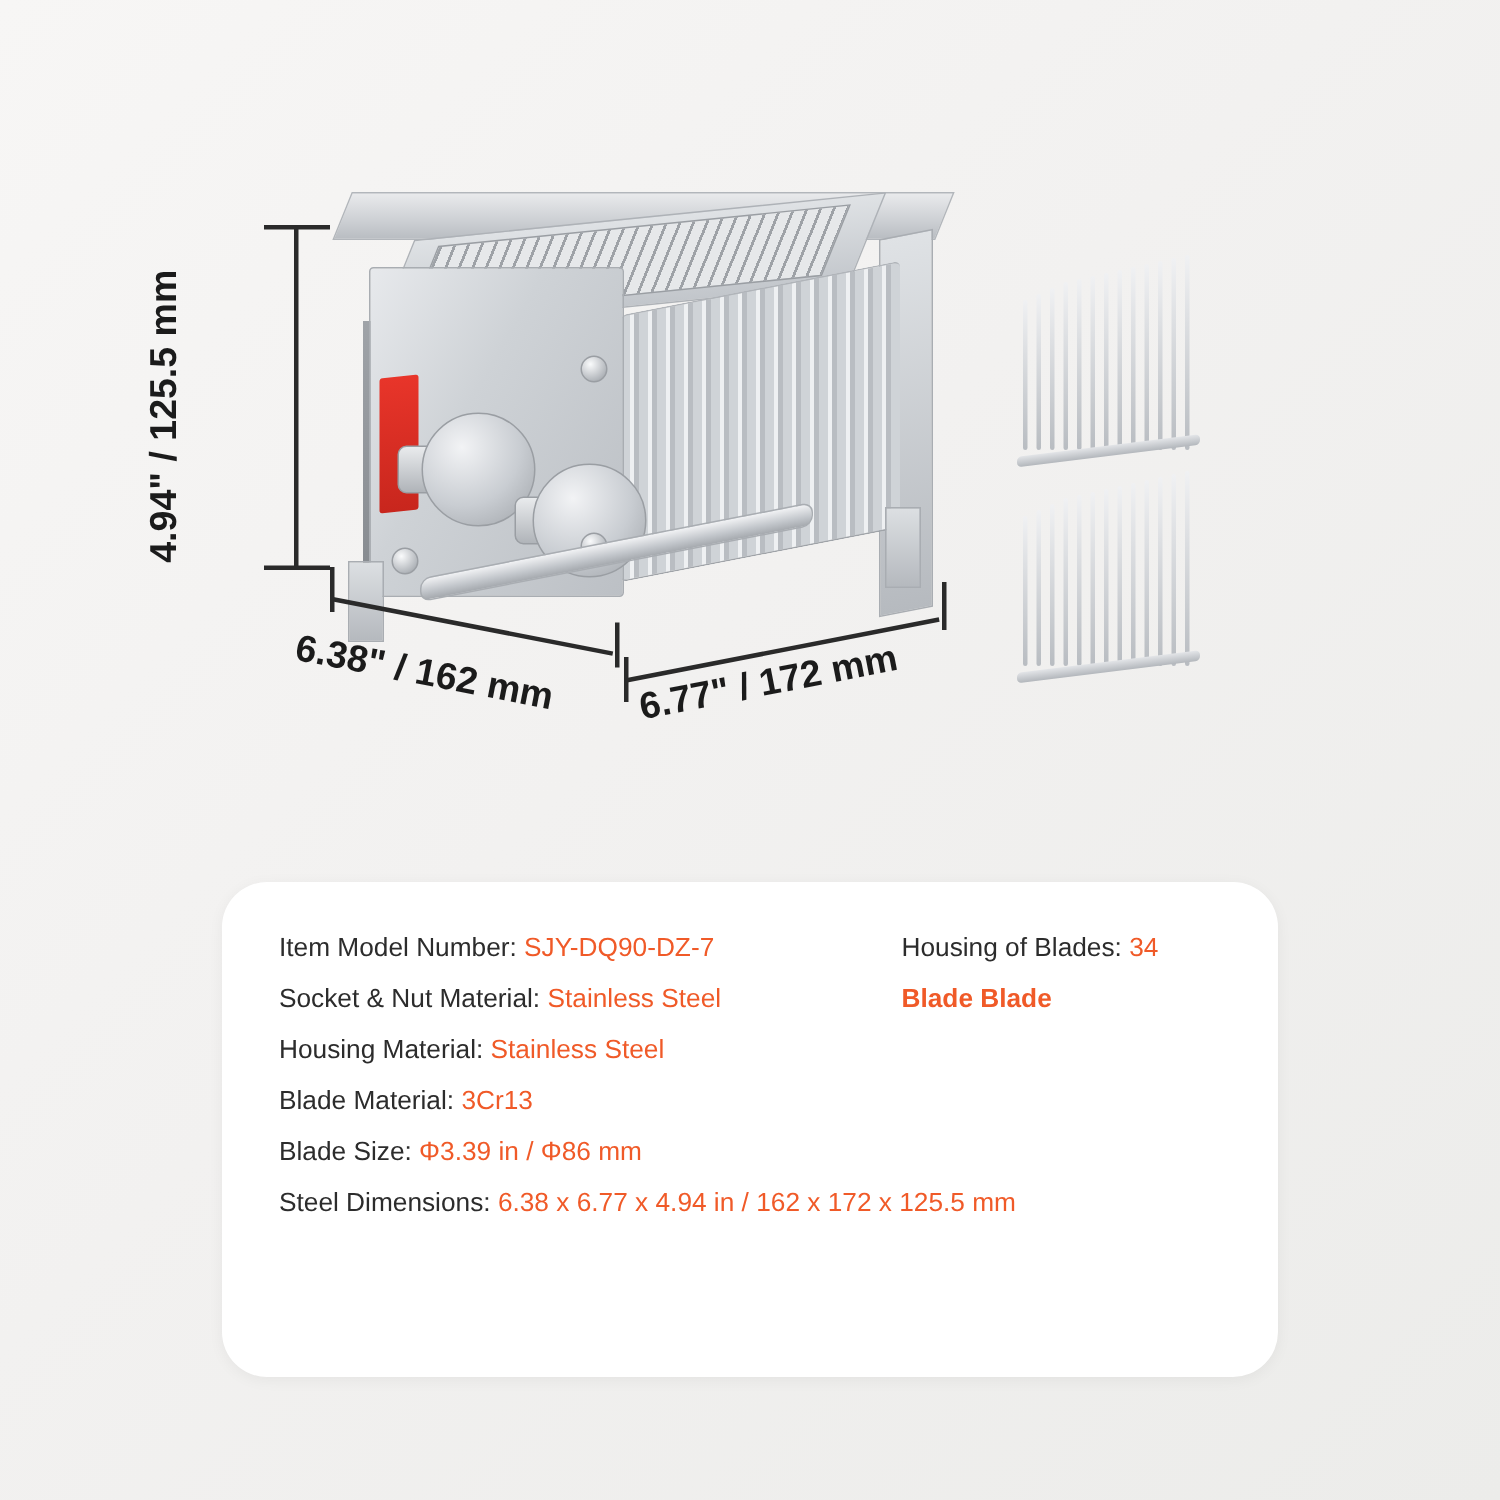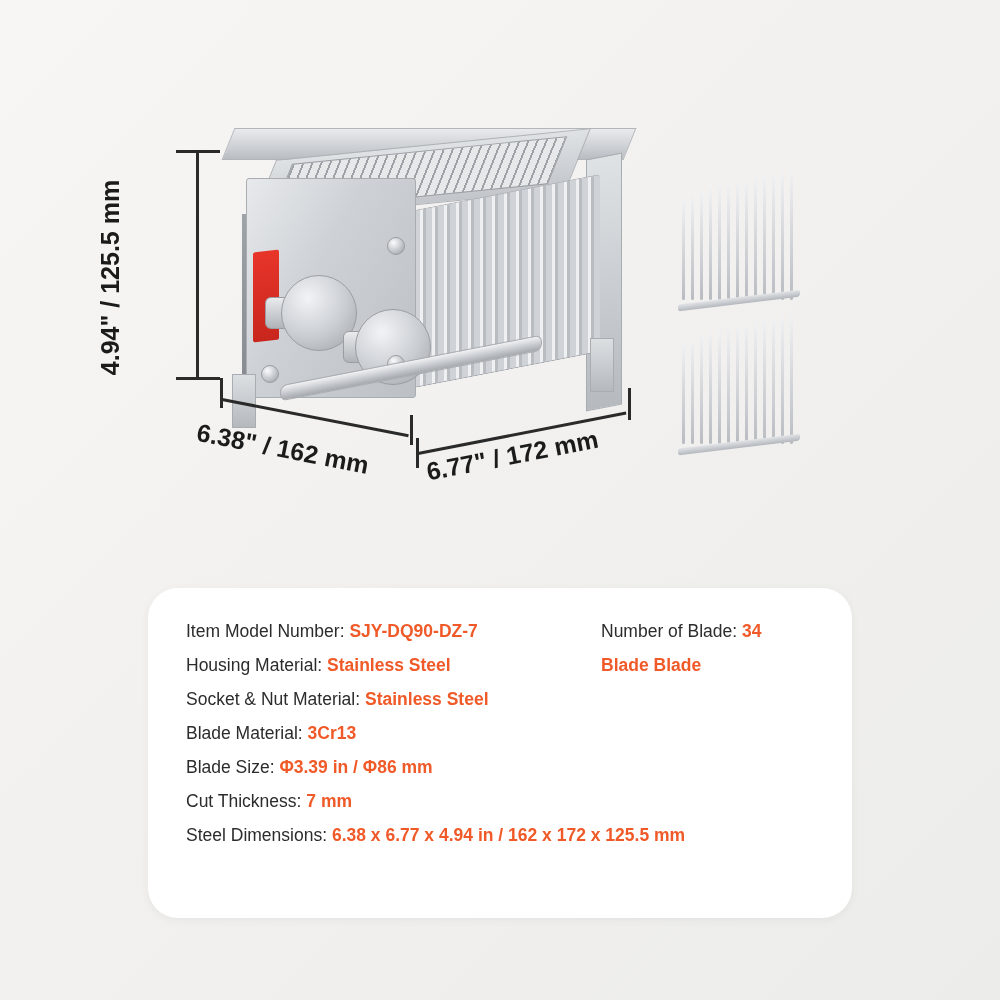--- a/index.html
+++ b/index.html
@@ -188,21 +188,21 @@
   .col-left { width: 415px; }
   .col-right { flex: 1; }
   .spec-row {
     font-size: 17.5px;
     color: #2c2c2c;
     line-height: 34px;
     white-space: nowrap;
   }
   .spec-val {
     color: #f05a28;
-    font-weight: bold;
+    font-weight: normal;
   }
   .spec-val-block {
     color: #f05a28;
     font-weight: bold;
     font-size: 17.5px;
     line-height: 34px;
   }
 </style>
 </head>
 <body>
@@ -284,48 +284,44 @@
   </div>
 
   <div class="spec-card">
     <div class="spec-cols">
       <div class="col-left">
         <div class="spec-row">
           <span>Item Model Number:</span>
           <span class="spec-val">SJY-DQ90-DZ-7</span>
         </div>
         <div class="spec-row">
+          <span>Socket &amp; Nut Material:</span>
+          <span class="spec-val">Stainless Steel</span>
+        </div>
+        <div class="spec-row">
           <span>Housing Material:</span>
           <span class="spec-val">Stainless Steel</span>
         </div>
         <div class="spec-row">
-          <span>Socket &amp; Nut Material:</span>
-          <span class="spec-val">Stainless Steel</span>
-        </div>
-        <div class="spec-row">
           <span>Blade Material:</span>
           <span class="spec-val">3Cr13</span>
         </div>
         <div class="spec-row">
           <span>Blade Size:</span>
           <span class="spec-val">Φ3.39 in / Φ86 mm</span>
         </div>
         <div class="spec-row">
-          <span>Cut Thickness:</span>
-          <span class="spec-val">7 mm</span>
-        </div>
-        <div class="spec-row">
           <span>Steel Dimensions:</span>
           <span class="spec-val">6.38 x 6.77 x 4.94 in / 162 x 172 x 125.5 mm</span>
         </div>
       </div>
 
       <div class="col-right">
         <div class="spec-row">
-          <span>Number of Blade:</span>
+          <span>Housing of Blades:</span>
           <span class="spec-val">34</span>
         </div>
         <div class="spec-val-block">Blade Blade</div>
       </div>
     </div>
   </div>
 
 </div>
 
 </body></html>

